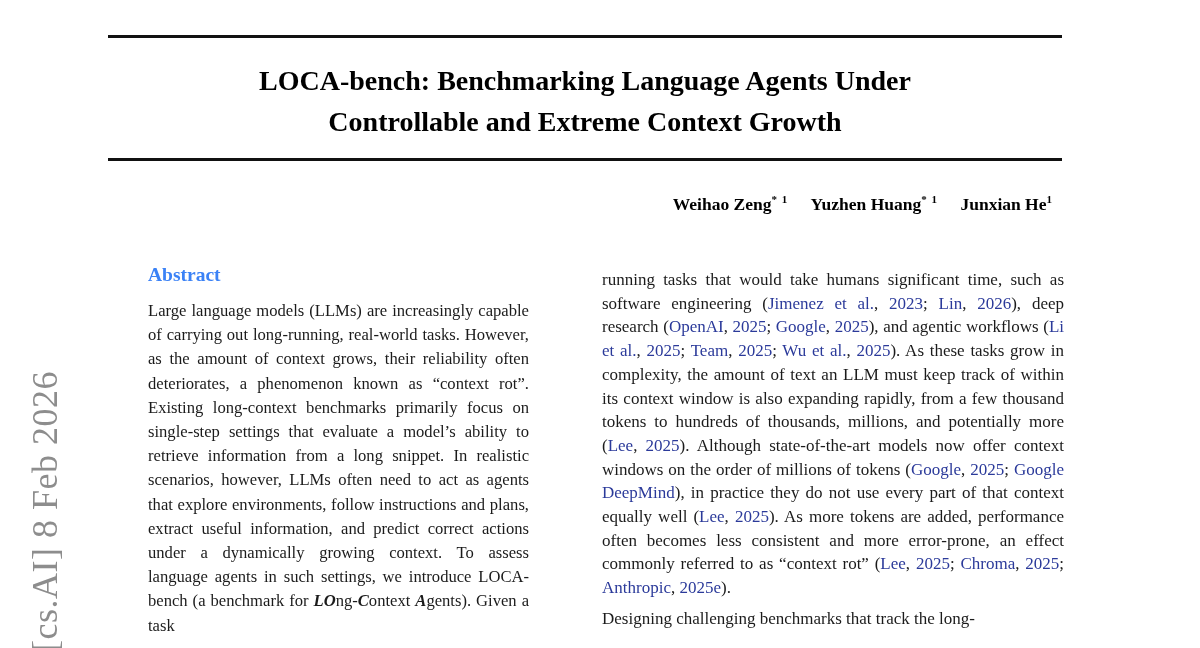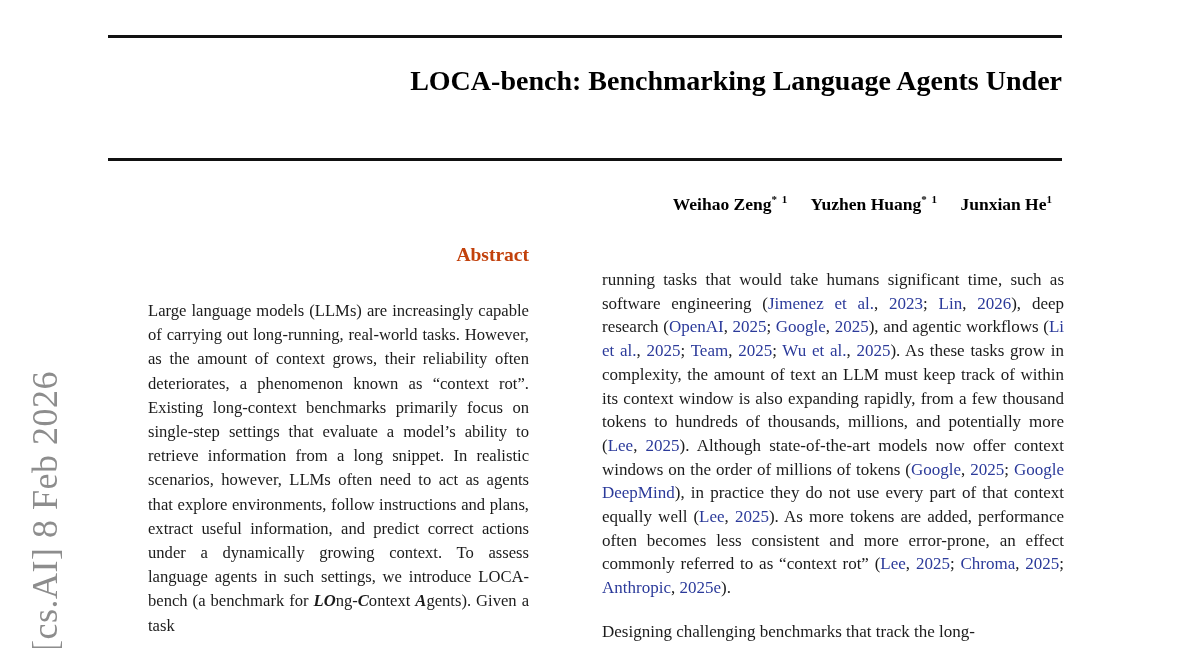--- a/index.html
+++ b/index.html
@@ -26,21 +26,21 @@
     height: 3px;
     background: var(--rule);
   }
   .rule-top { top: 35px; }
   .rule-mid { top: 158px; }
   .title {
     position: absolute;
     left: 108px;
     top: 60px;
     width: 954px;
-    text-align: right;
+    text-align: center;
     font-weight: bold;
     font-size: 28px;
     line-height: 41px;
     color: #000;
   }
   .authors {
     position: absolute;
     left: 108px;
     top: 194px;
     width: 954px;
@@ -53,47 +53,47 @@
   .author sup {
     font-weight: bold;
     font-size: 11px;
     vertical-align: super;
     line-height: 0;
     letter-spacing: 1px;
   }
   .abstract-heading {
     position: absolute;
     left: 148px;
-    top: 244px;
+    top: 264px;
     width: 381px;
-    text-align: right;
+    text-align: left;
     font-weight: bold;
     font-size: 19.5px;
-    color: #c2410c;
+    color: #3b82f6;
   }
   .abstract-body {
     position: absolute;
     left: 148px;
     top: 299px;
     width: 381px;
     font-size: 16.6px;
     line-height: 24.2px;
     text-align: justify;
   }
   .right-col {
     position: absolute;
     left: 602px;
     top: 268px;
     width: 462px;
     font-size: 17px;
     line-height: 23.7px;
     text-align: justify;
     font-family: Liberation Serif, serif;
   }
-  .right-col .para2 { margin-top: 20px; }
+  .right-col .para2 { margin-top: 7px; }
   .seg-cite { color: var(--cite); }
   .seg-bold { font-weight: bold; font-style: italic; }
   .watermark {
     position: absolute;
     left: 24px;
     top: 652px;
     transform: rotate(-90deg);
     transform-origin: 0 0;
     white-space: nowrap;
     font-size: 36px;
@@ -105,20 +105,21 @@
 <body>
 
 <div class="page">
 
   <div class="watermark">[cs.AI]  8 Feb 2026</div>
 
   <div class="rule rule-top"></div>
 
   <div class="title">
     <div>LOCA-bench: Benchmarking Language Agents Under</div>
+    <div>Controllable and Extreme Context Growth</div>
   </div>
 
   <div class="rule rule-mid"></div>
 
   <div class="authors">
     <span class="author"><span>Weihao Zeng</span><sup>* 1</sup></span>
     <span class="author"><span>Yuzhen Huang</span><sup>* 1</sup></span>
     <span class="author"><span>Junxian He</span><sup>1</sup></span>
   </div>
 

